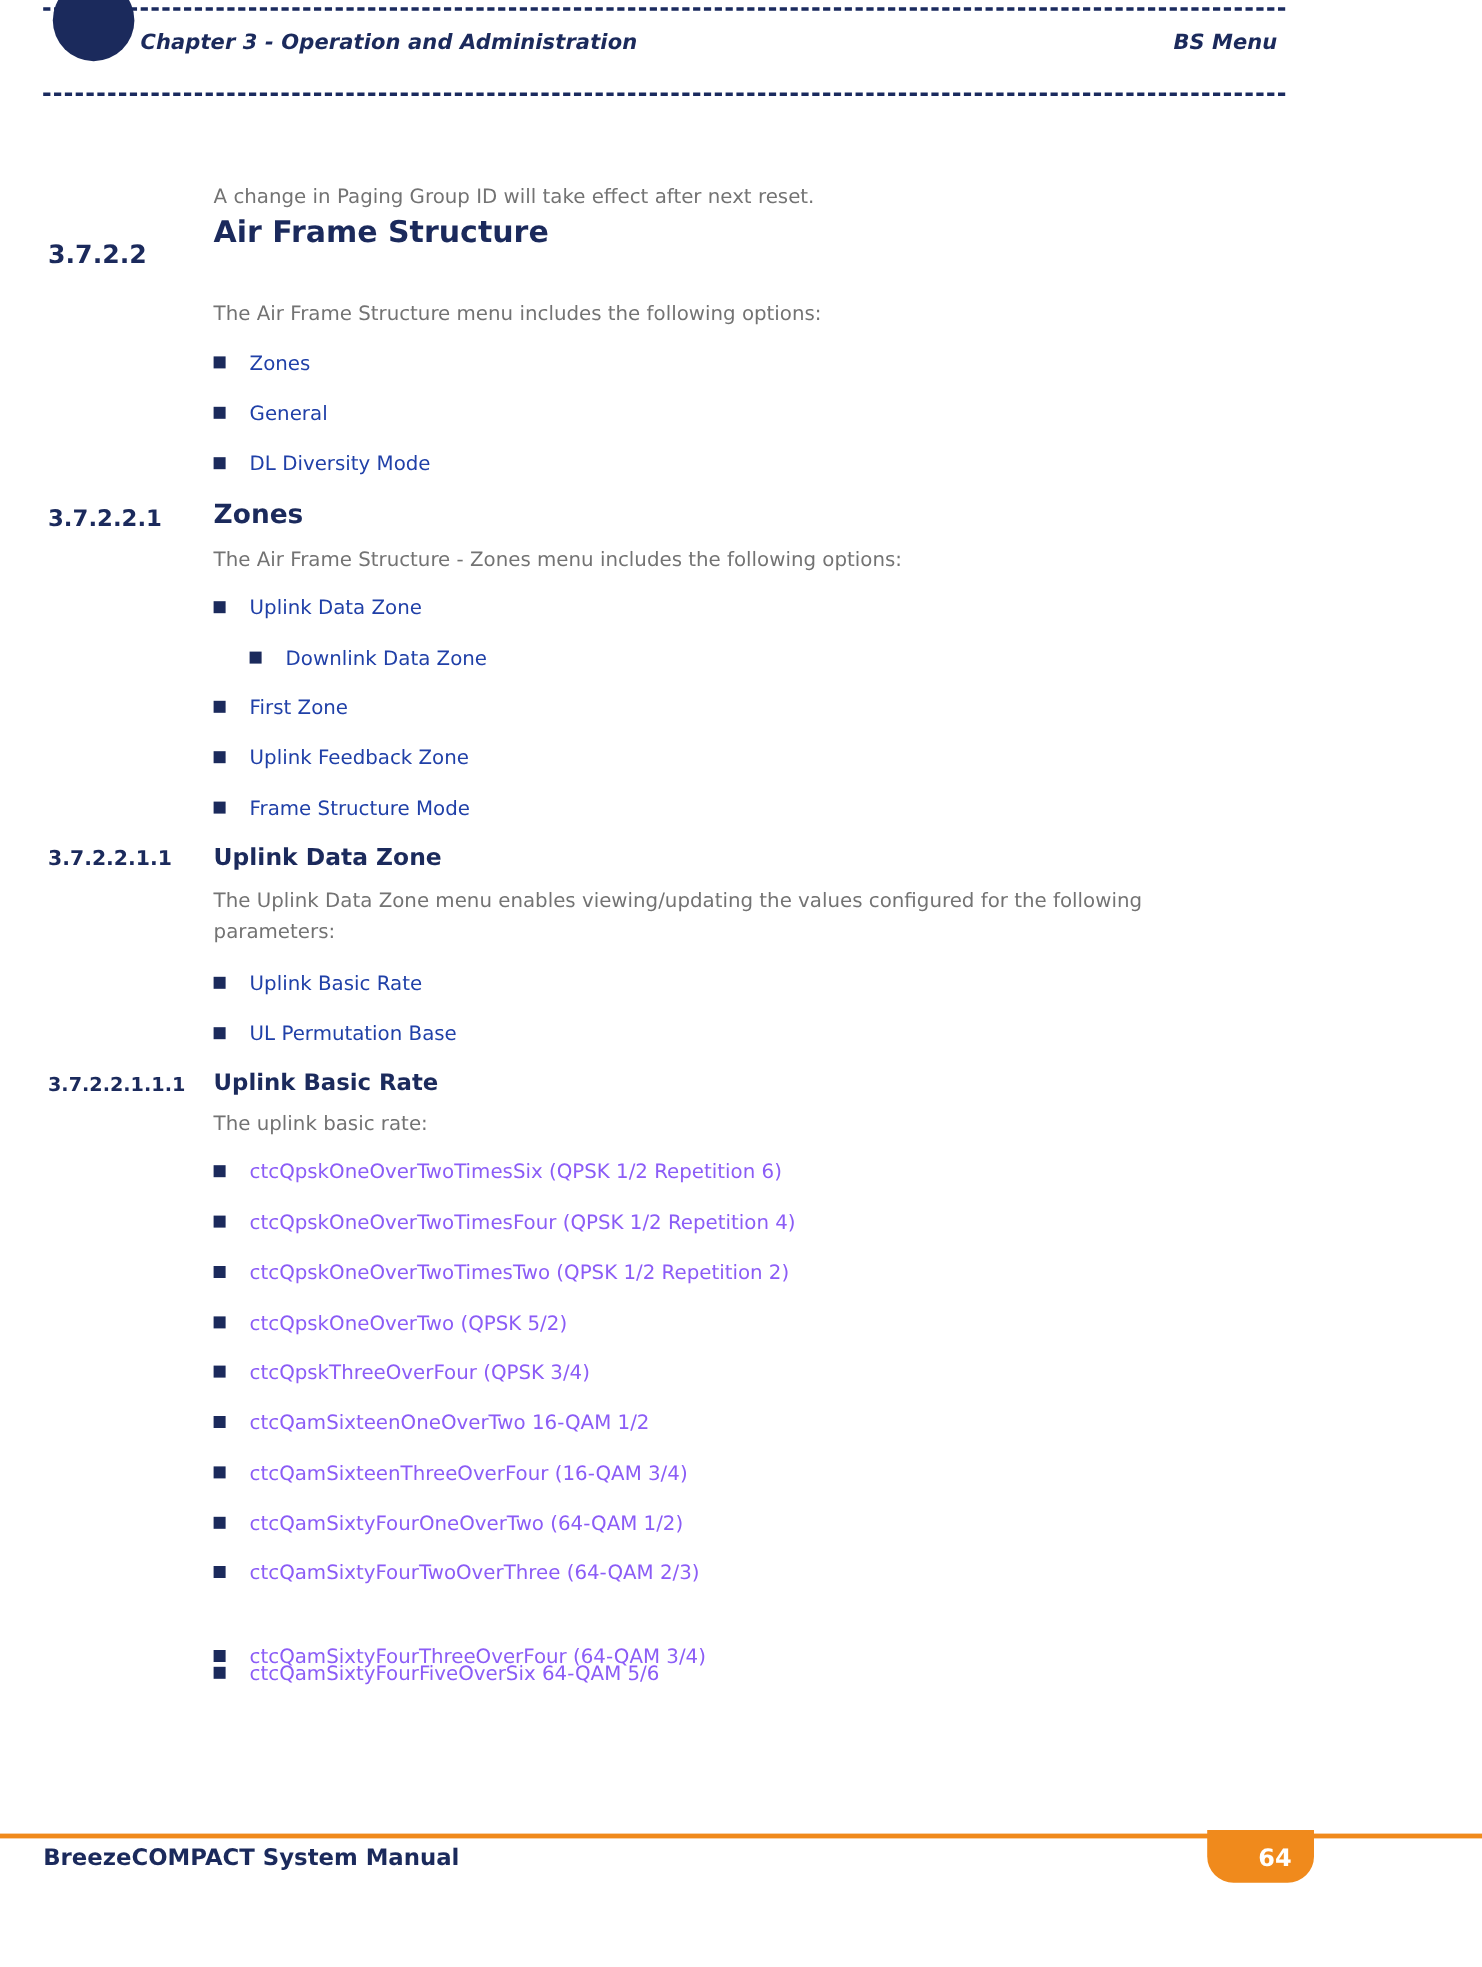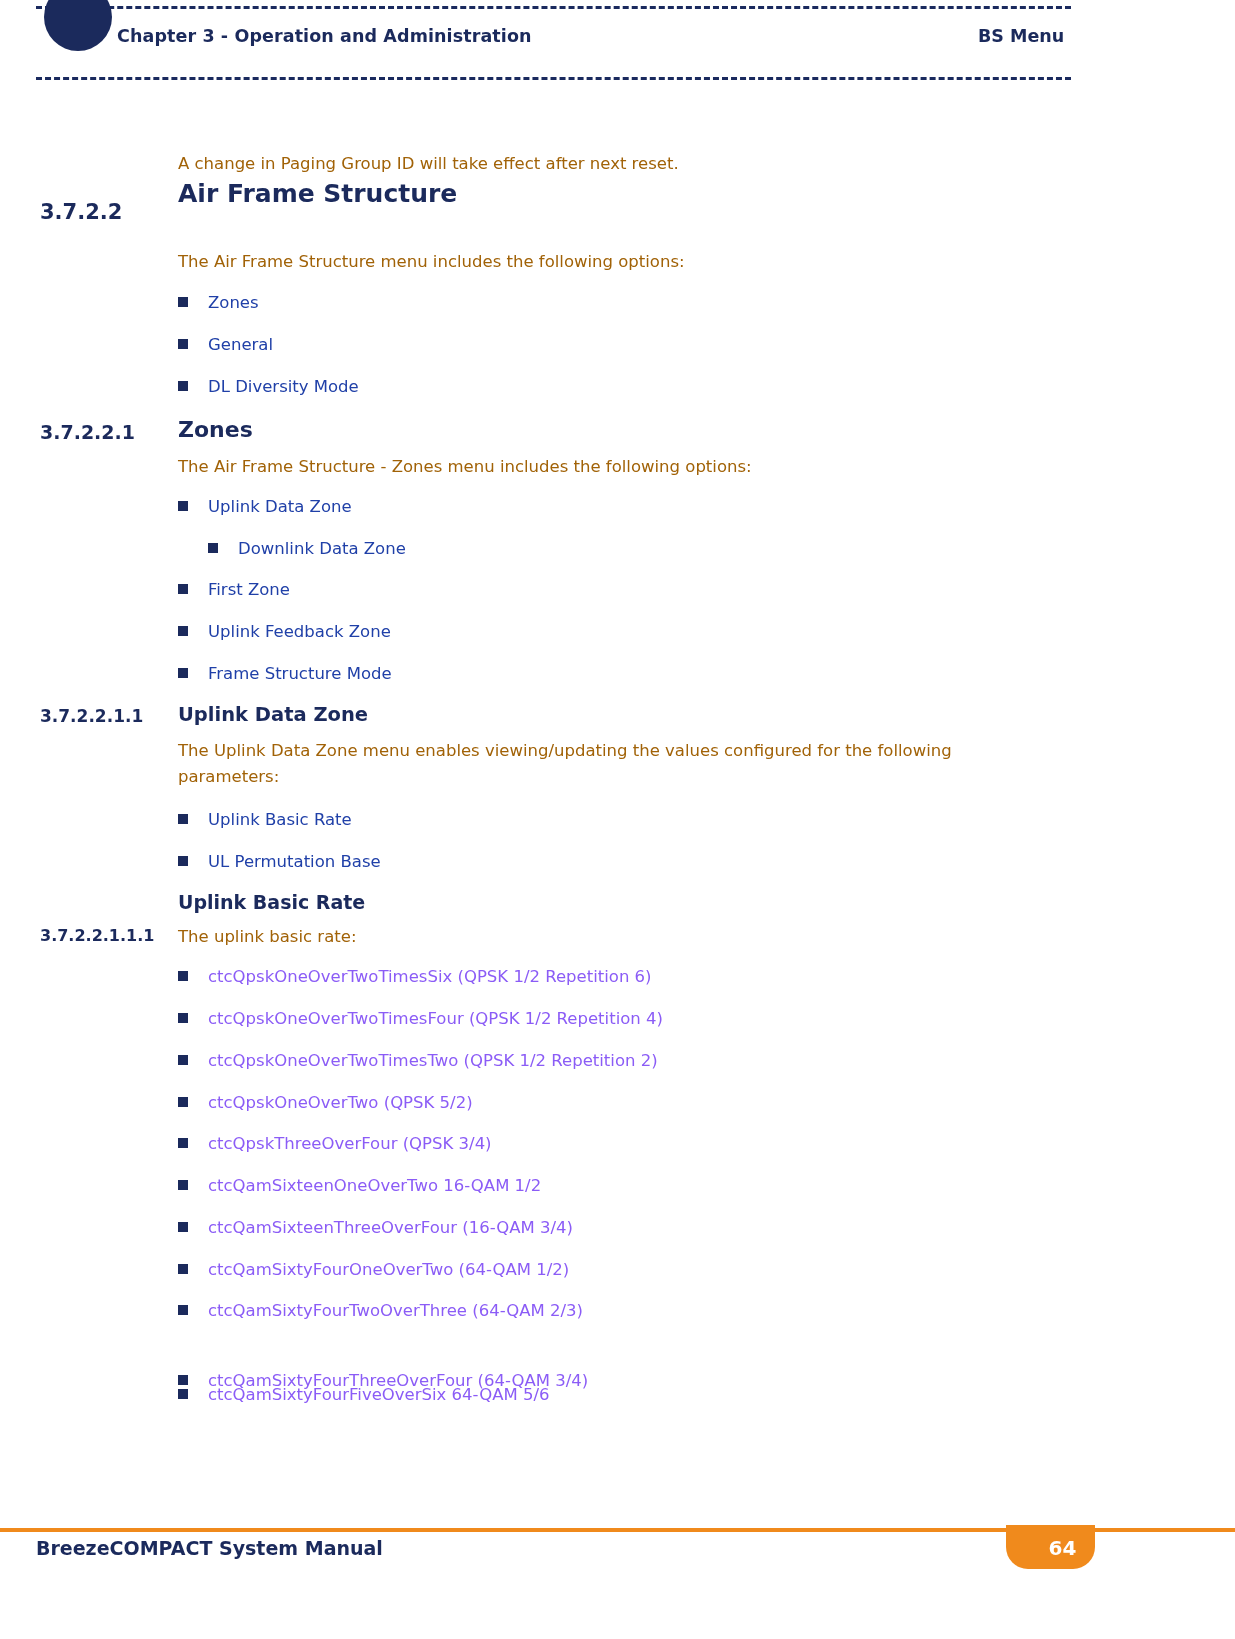--- a/index.html
+++ b/index.html
@@ -15,20 +15,21 @@
     overflow: hidden;
   }
 
   
   .header {
     position: absolute;
     top: 0;
     left: 0;
     width: 1235px;
     height: 90px;
+    font-style: italic;
   }
   .header-dash-top {
     position: absolute;
     top: 6px;
     left: 36px;
     width: 1035px;
     height: 0;
     border-top: 3px dashed #1a2a5e;
   }
   .header-dash-bottom {
@@ -69,21 +70,21 @@
   
   .content {
     position: absolute;
     top: 0;
     left: 0;
     width: 1235px;
   }
   .para {
     position: absolute;
     font-size: 16.5px;
-    color: #a16207;
+    color: #737373;
     line-height: 1.45;
   }
   .heading {
     position: absolute;
     font-weight: bold;
     color: #1b2a5c;
   }
   .num {
     position: absolute;
     font-weight: bold;
@@ -212,21 +213,21 @@
   <div class="para" style="top:739px; left:178px;">The Uplink Data Zone menu enables viewing/updating the values configured for the following</div>
   <div class="para" style="top:765px; left:178px;">parameters:</div>
 
   <div class="bullet-row" style="top:809px;">
     <span class="bullet-sq"></span><span class="bullet-link">Uplink Basic Rate</span>
   </div>
   <div class="bullet-row" style="top:851px;">
     <span class="bullet-sq"></span><span class="bullet-link">UL Permutation Base</span>
   </div>
 
-  <div class="num h5num" style="top:894px;margin-top:32px;">3.7.2.2.1.1.1</div>
+  <div class="num h5num" style="top:894px;">3.7.2.2.1.1.1</div>
   <div class="heading h5txt" style="top:891px;">Uplink Basic Rate</div>
   <div class="para" style="top:925px; left:178px;">The uplink basic rate:</div>
 
   <div class="bullet-row" style="top:966px;">
     <span class="bullet-sq"></span><span class="bullet-plain">ctcQpskOneOverTwoTimesSix (QPSK 1/2 Repetition 6)</span>
   </div>
   <div class="bullet-row" style="top:1008px;">
     <span class="bullet-sq"></span><span class="bullet-plain">ctcQpskOneOverTwoTimesFour (QPSK 1/2 Repetition 4)</span>
   </div>
   <div class="bullet-row" style="top:1050px;">

